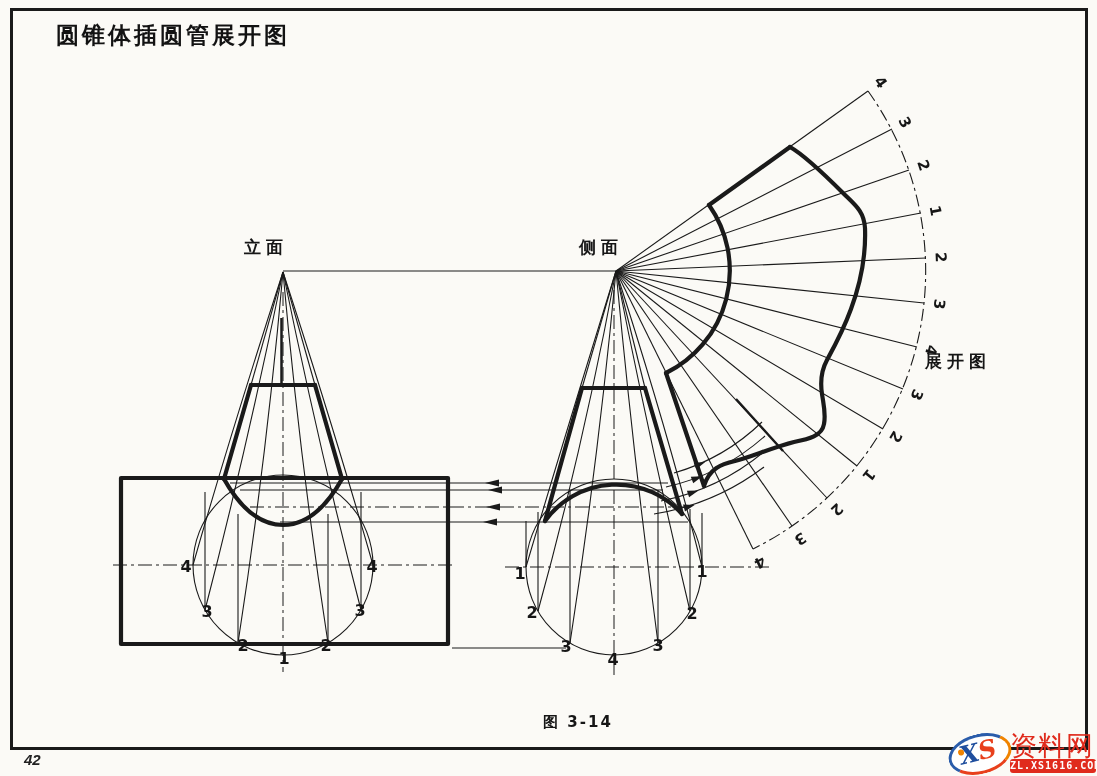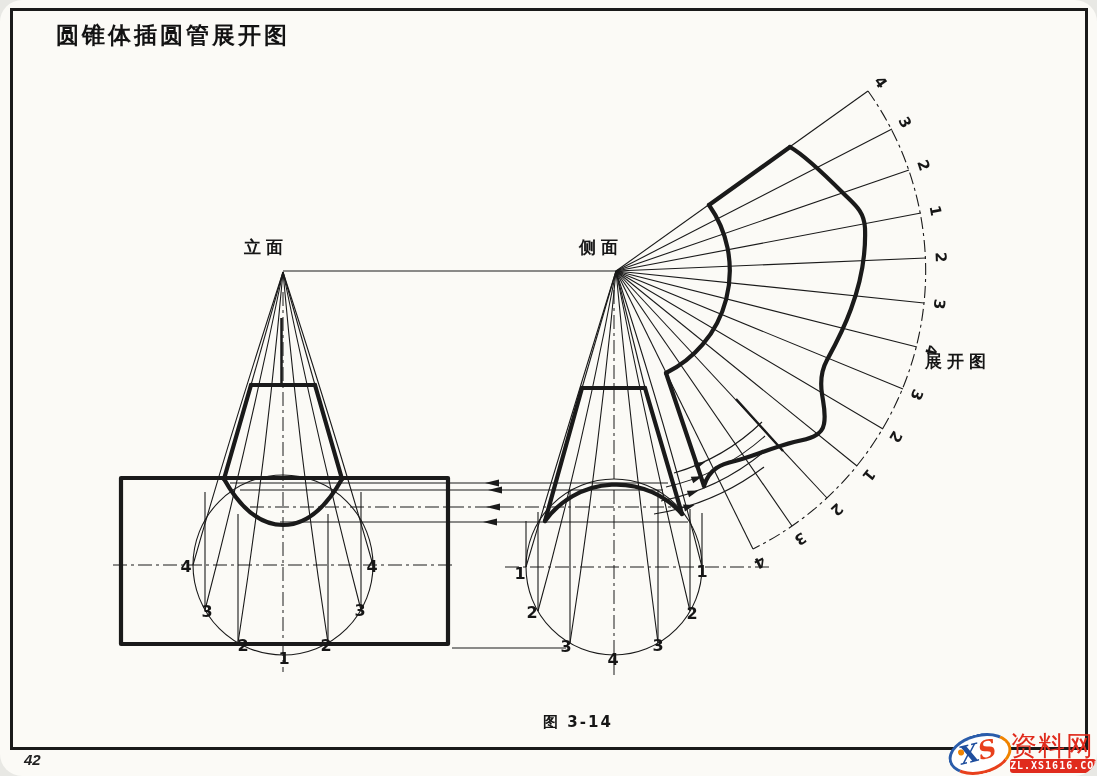--- a/index.html
+++ b/index.html
@@ -1,19 +1,19 @@
 <!DOCTYPE html>
 <html><head>
 <meta charset="utf-8">
 <style>
   html,body{margin:0;padding:0;background:#e8e8e4;}
   .page{
     position:relative;width:1097px;height:776px;margin:0 auto;
     background:#fbfaf6;overflow:hidden;
-    font-family:"Liberation Sans",sans-serif;color:#161616;border-radius:22px;
+    font-family:"Liberation Sans",sans-serif;color:#161616;
   }
   .frame{
     position:absolute;left:10px;top:8px;width:1072px;height:736px;
     border:3px solid #1a1a1a;background:transparent;
   }
   .title{
     position:absolute;left:56px;top:20px;
     font-size:23px;font-weight:700;letter-spacing:3px;color:#121212;
   }
   .pagenum{

